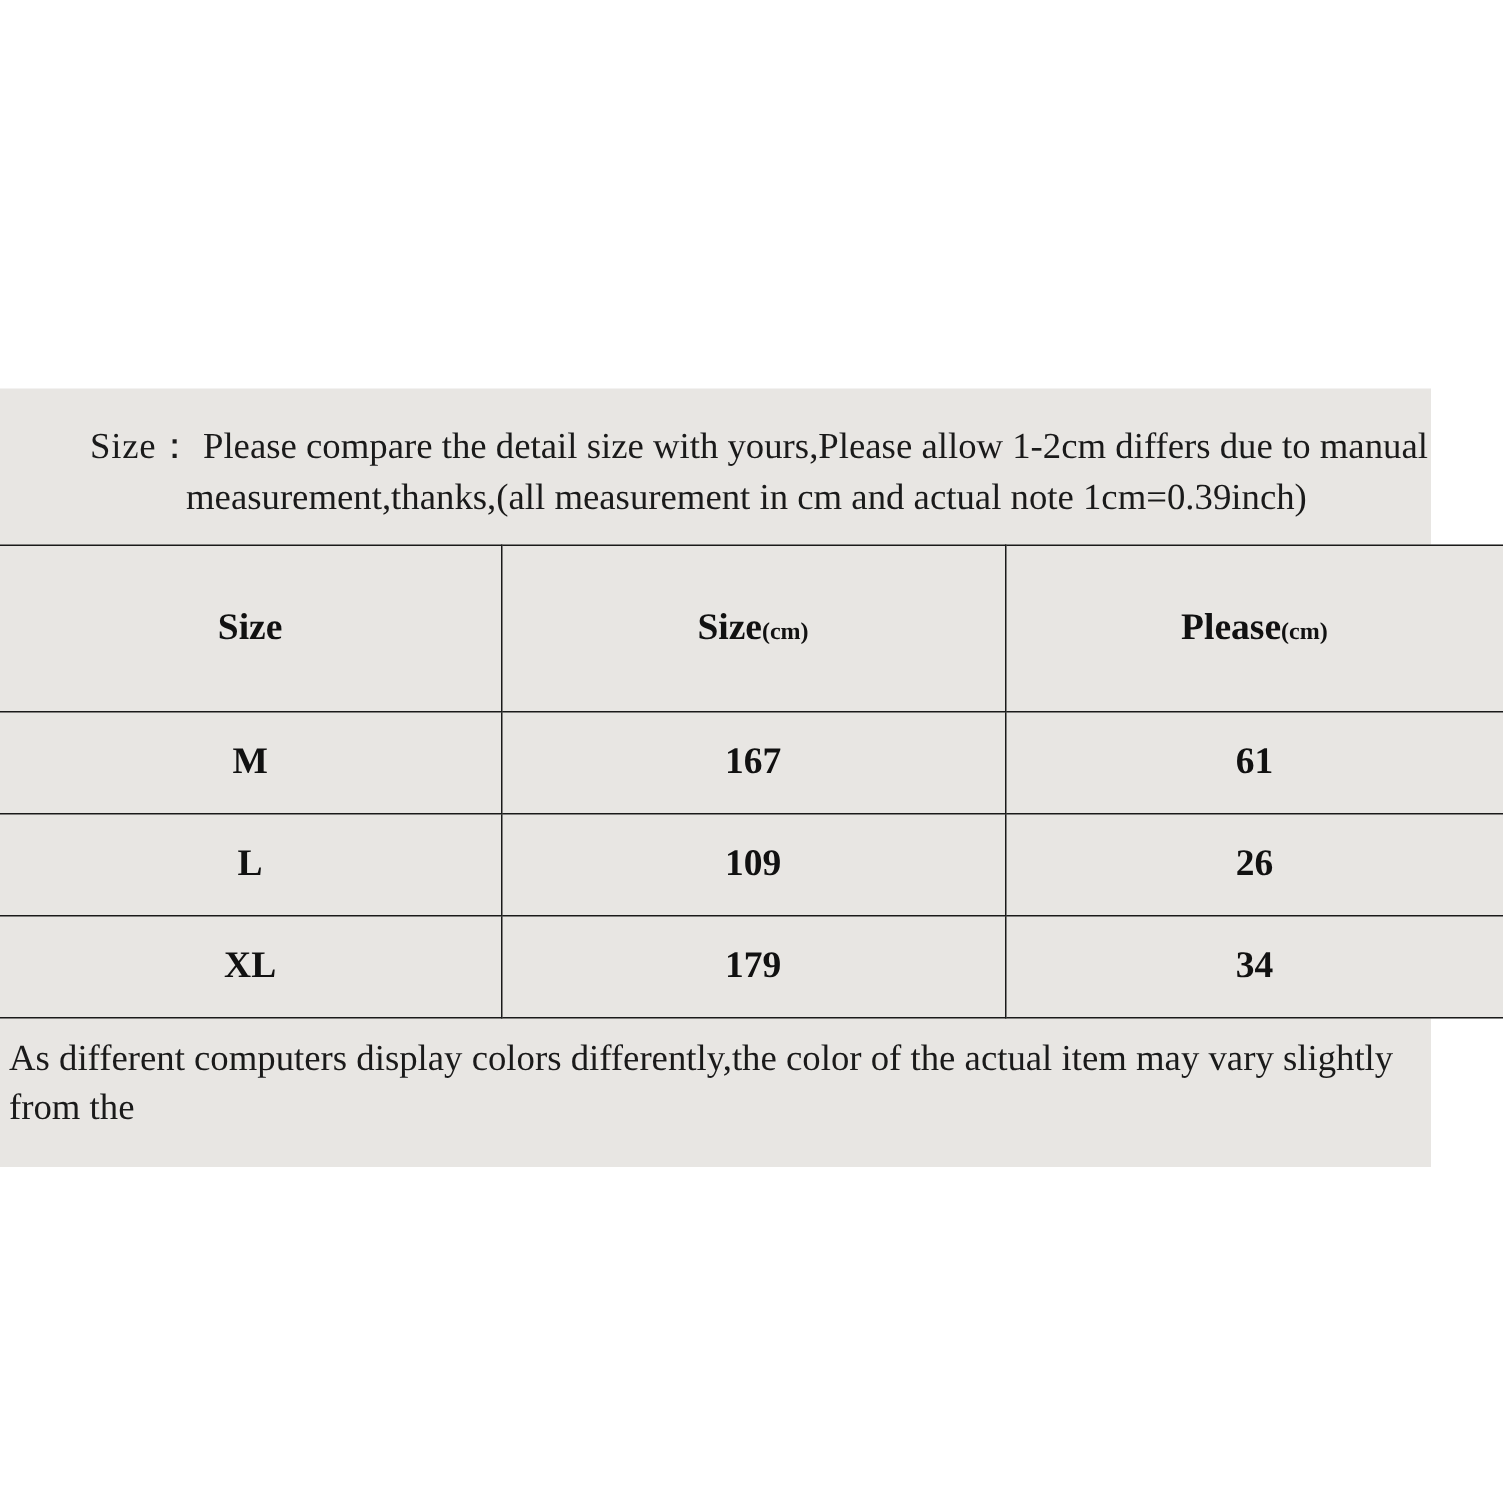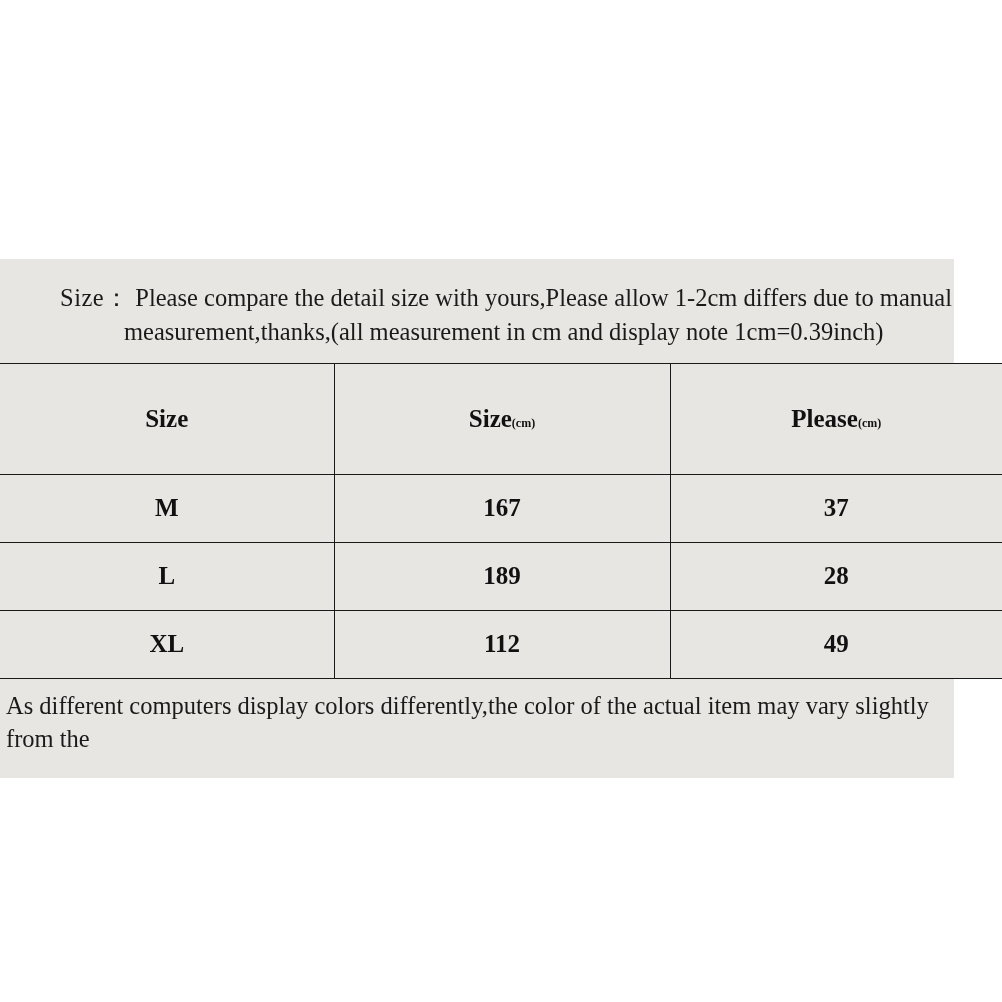--- a/index.html
+++ b/index.html
@@ -71,21 +71,21 @@
   }
   table.size-table thead th {
     height: 108px;
     font-size: 25px;
   }
   table.size-table tbody td {
     height: 65px;
     font-size: 25px;
   }
   .hdr-small {
-    font-size: 12px;
+    font-size: 16px;
   }
   .note-bottom {
     padding: 10px 4px 22px 4px;
     font-size: 24.5px;
     line-height: 1.38;
     text-align: center;
     color: #1a1a1a;
   }
   .note-bottom .nb1 {
     text-align: left;
@@ -101,21 +101,21 @@
 <div class="page">
 
   <div class="panel">
 
     <div class="note-top">
       <div class="line1">
         <span class="kw">Size：</span>
         <span>Please compare the detail size with yours,Please allow 1-2cm differs due to manual</span>
       </div>
       <div class="line2">
-        <span>measurement,thanks,(all measurement in cm and display note 1cm=0.39inch)</span>
+        <span>measurement,thanks,(all measurement in cm and actual note 1cm=0.39inch)</span>
       </div>
     </div>
 
     <table class="size-table">
       <colgroup>
         <col class="c1">
           <col class="c2">
           <col class="c3">
       </colgroup>
       <thead>
@@ -128,31 +128,31 @@
           </th>
           <th>
             <span>Please</span><span class="hdr-small">(cm)</span>
           </th>
         </tr>
       </thead>
       <tbody>
         <tr>
           <td>M</td>
           <td>167</td>
-          <td>37</td>
+          <td>61</td>
         </tr>
         <tr>
           <td>L</td>
-          <td>189</td>
-          <td>28</td>
+          <td>109</td>
+          <td>26</td>
         </tr>
         <tr>
           <td>XL</td>
-          <td>112</td>
-          <td>49</td>
+          <td>179</td>
+          <td>34</td>
         </tr>
       </tbody>
     </table>
 
     <div class="note-bottom">
       <div class="nb1">As different computers display colors differently,the color of the actual item may vary slightly from the</div>
     </div>
 
   </div>
 </div>

